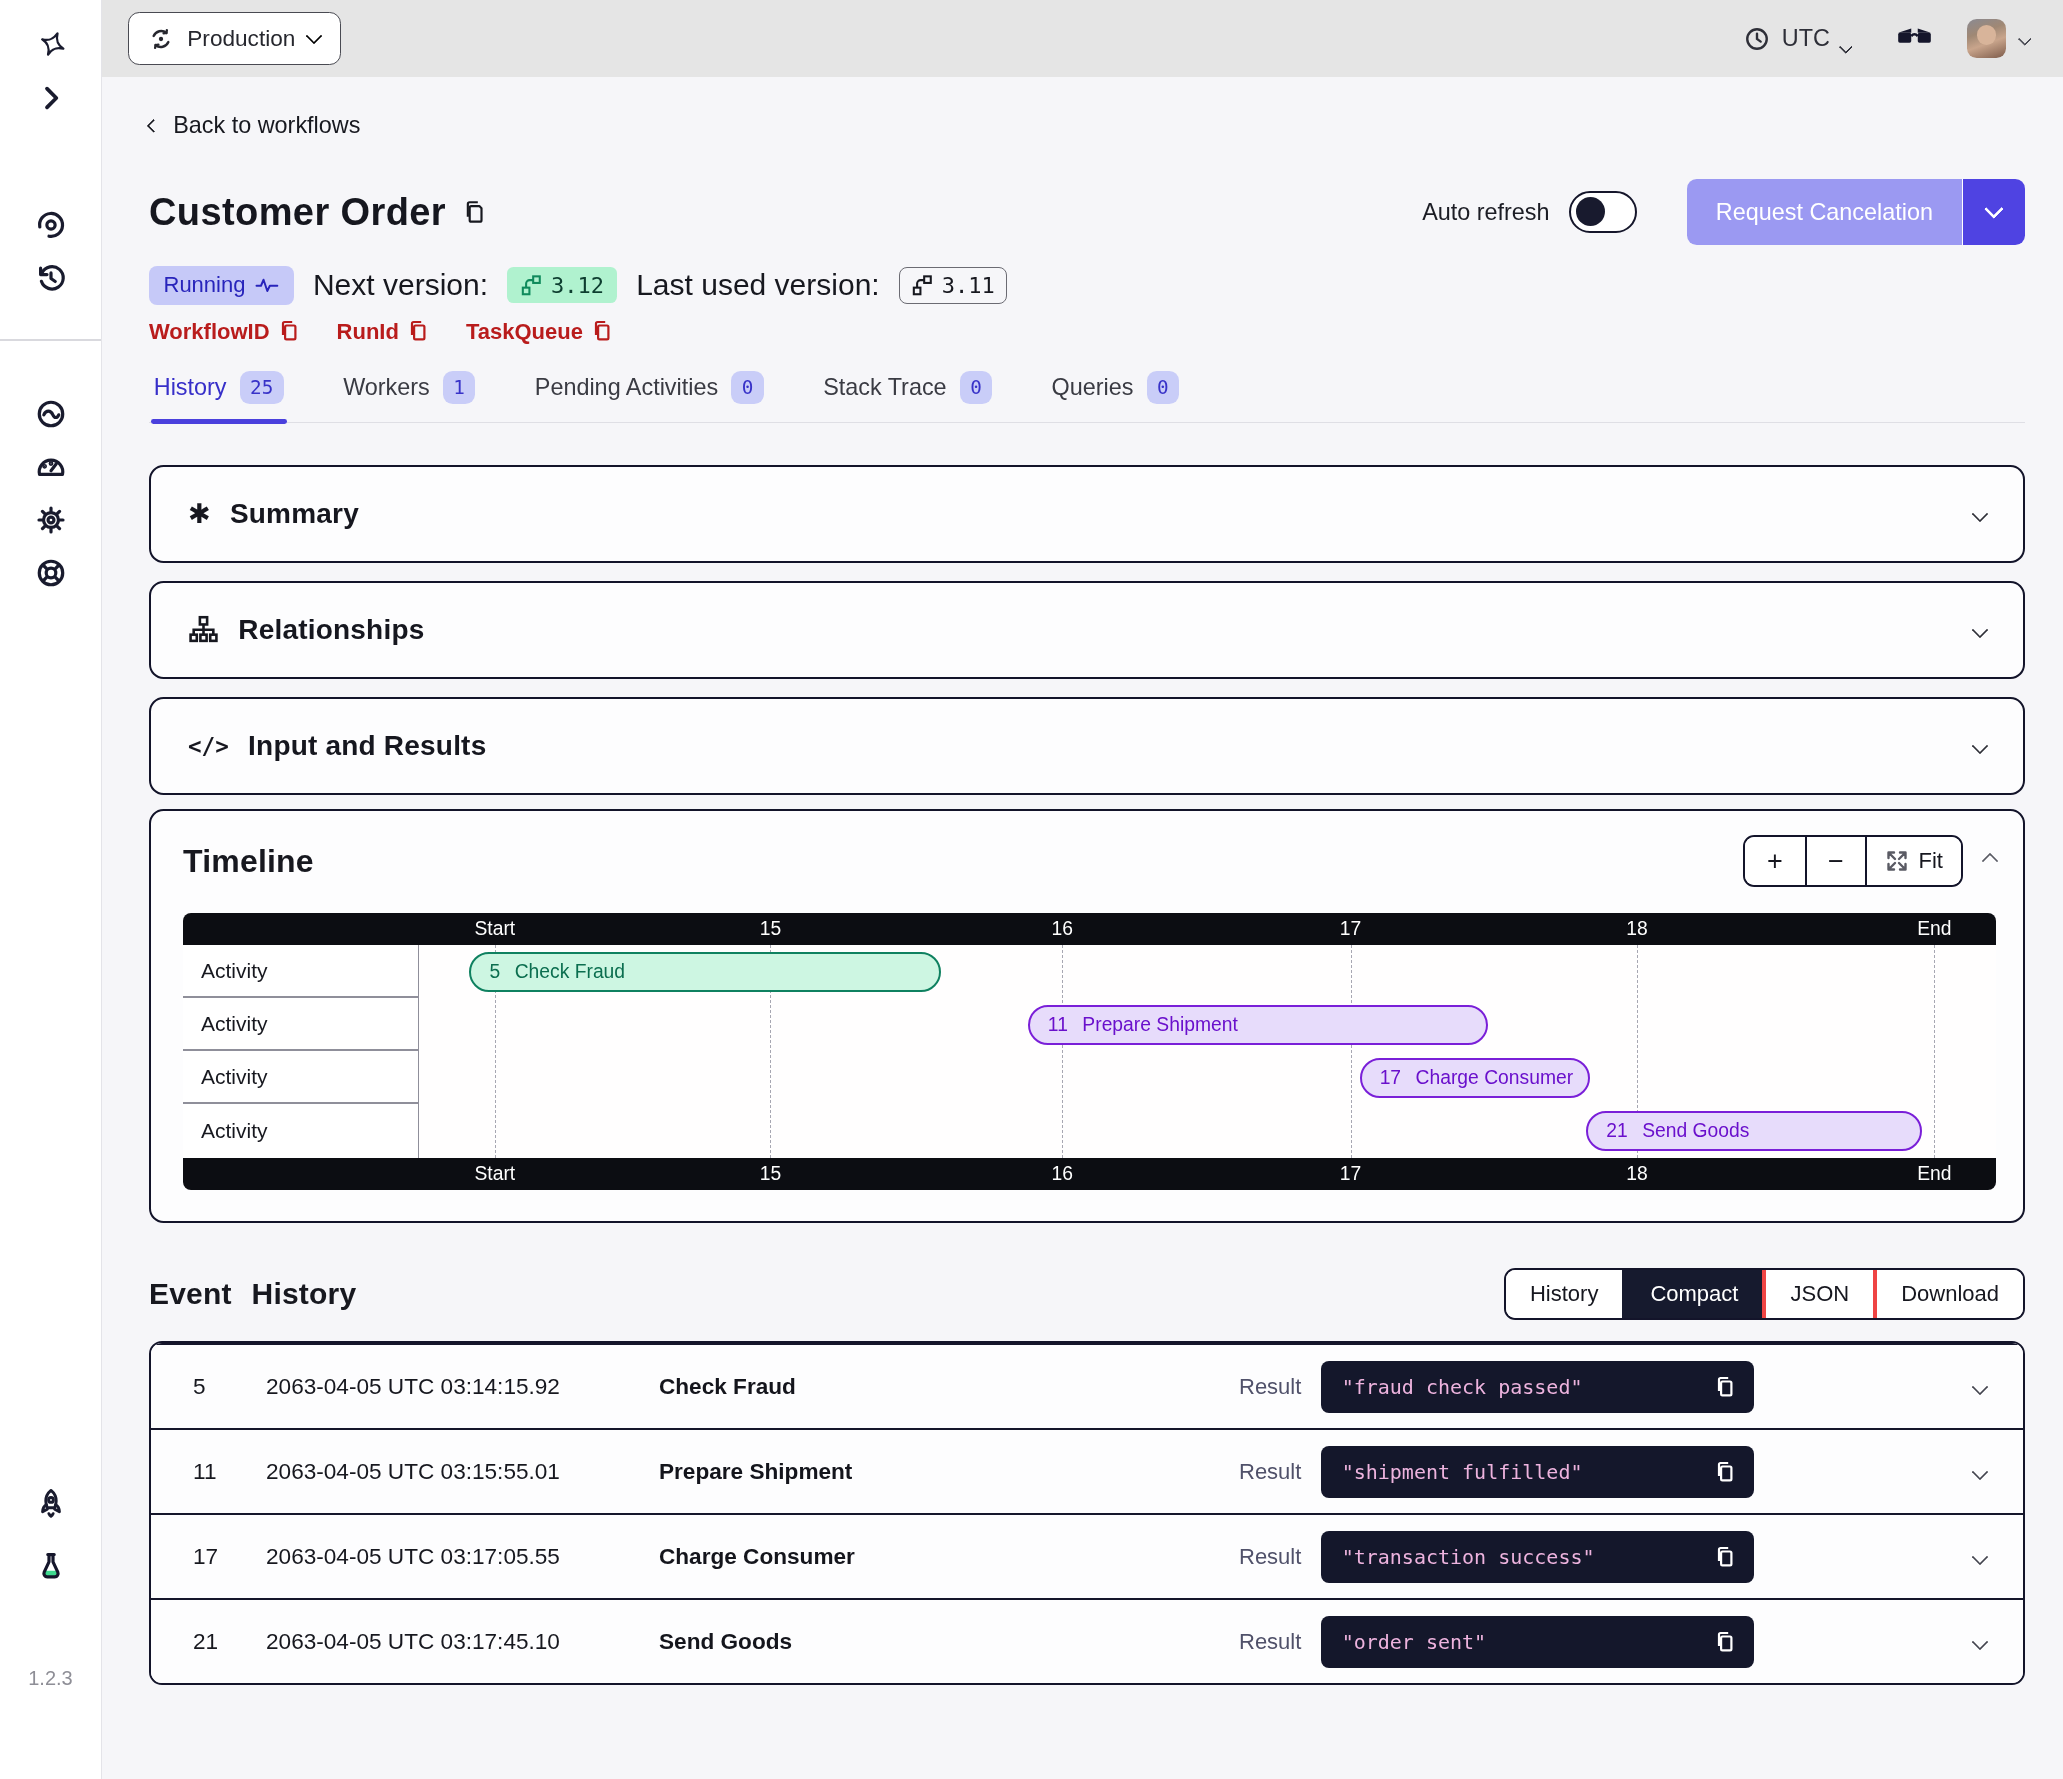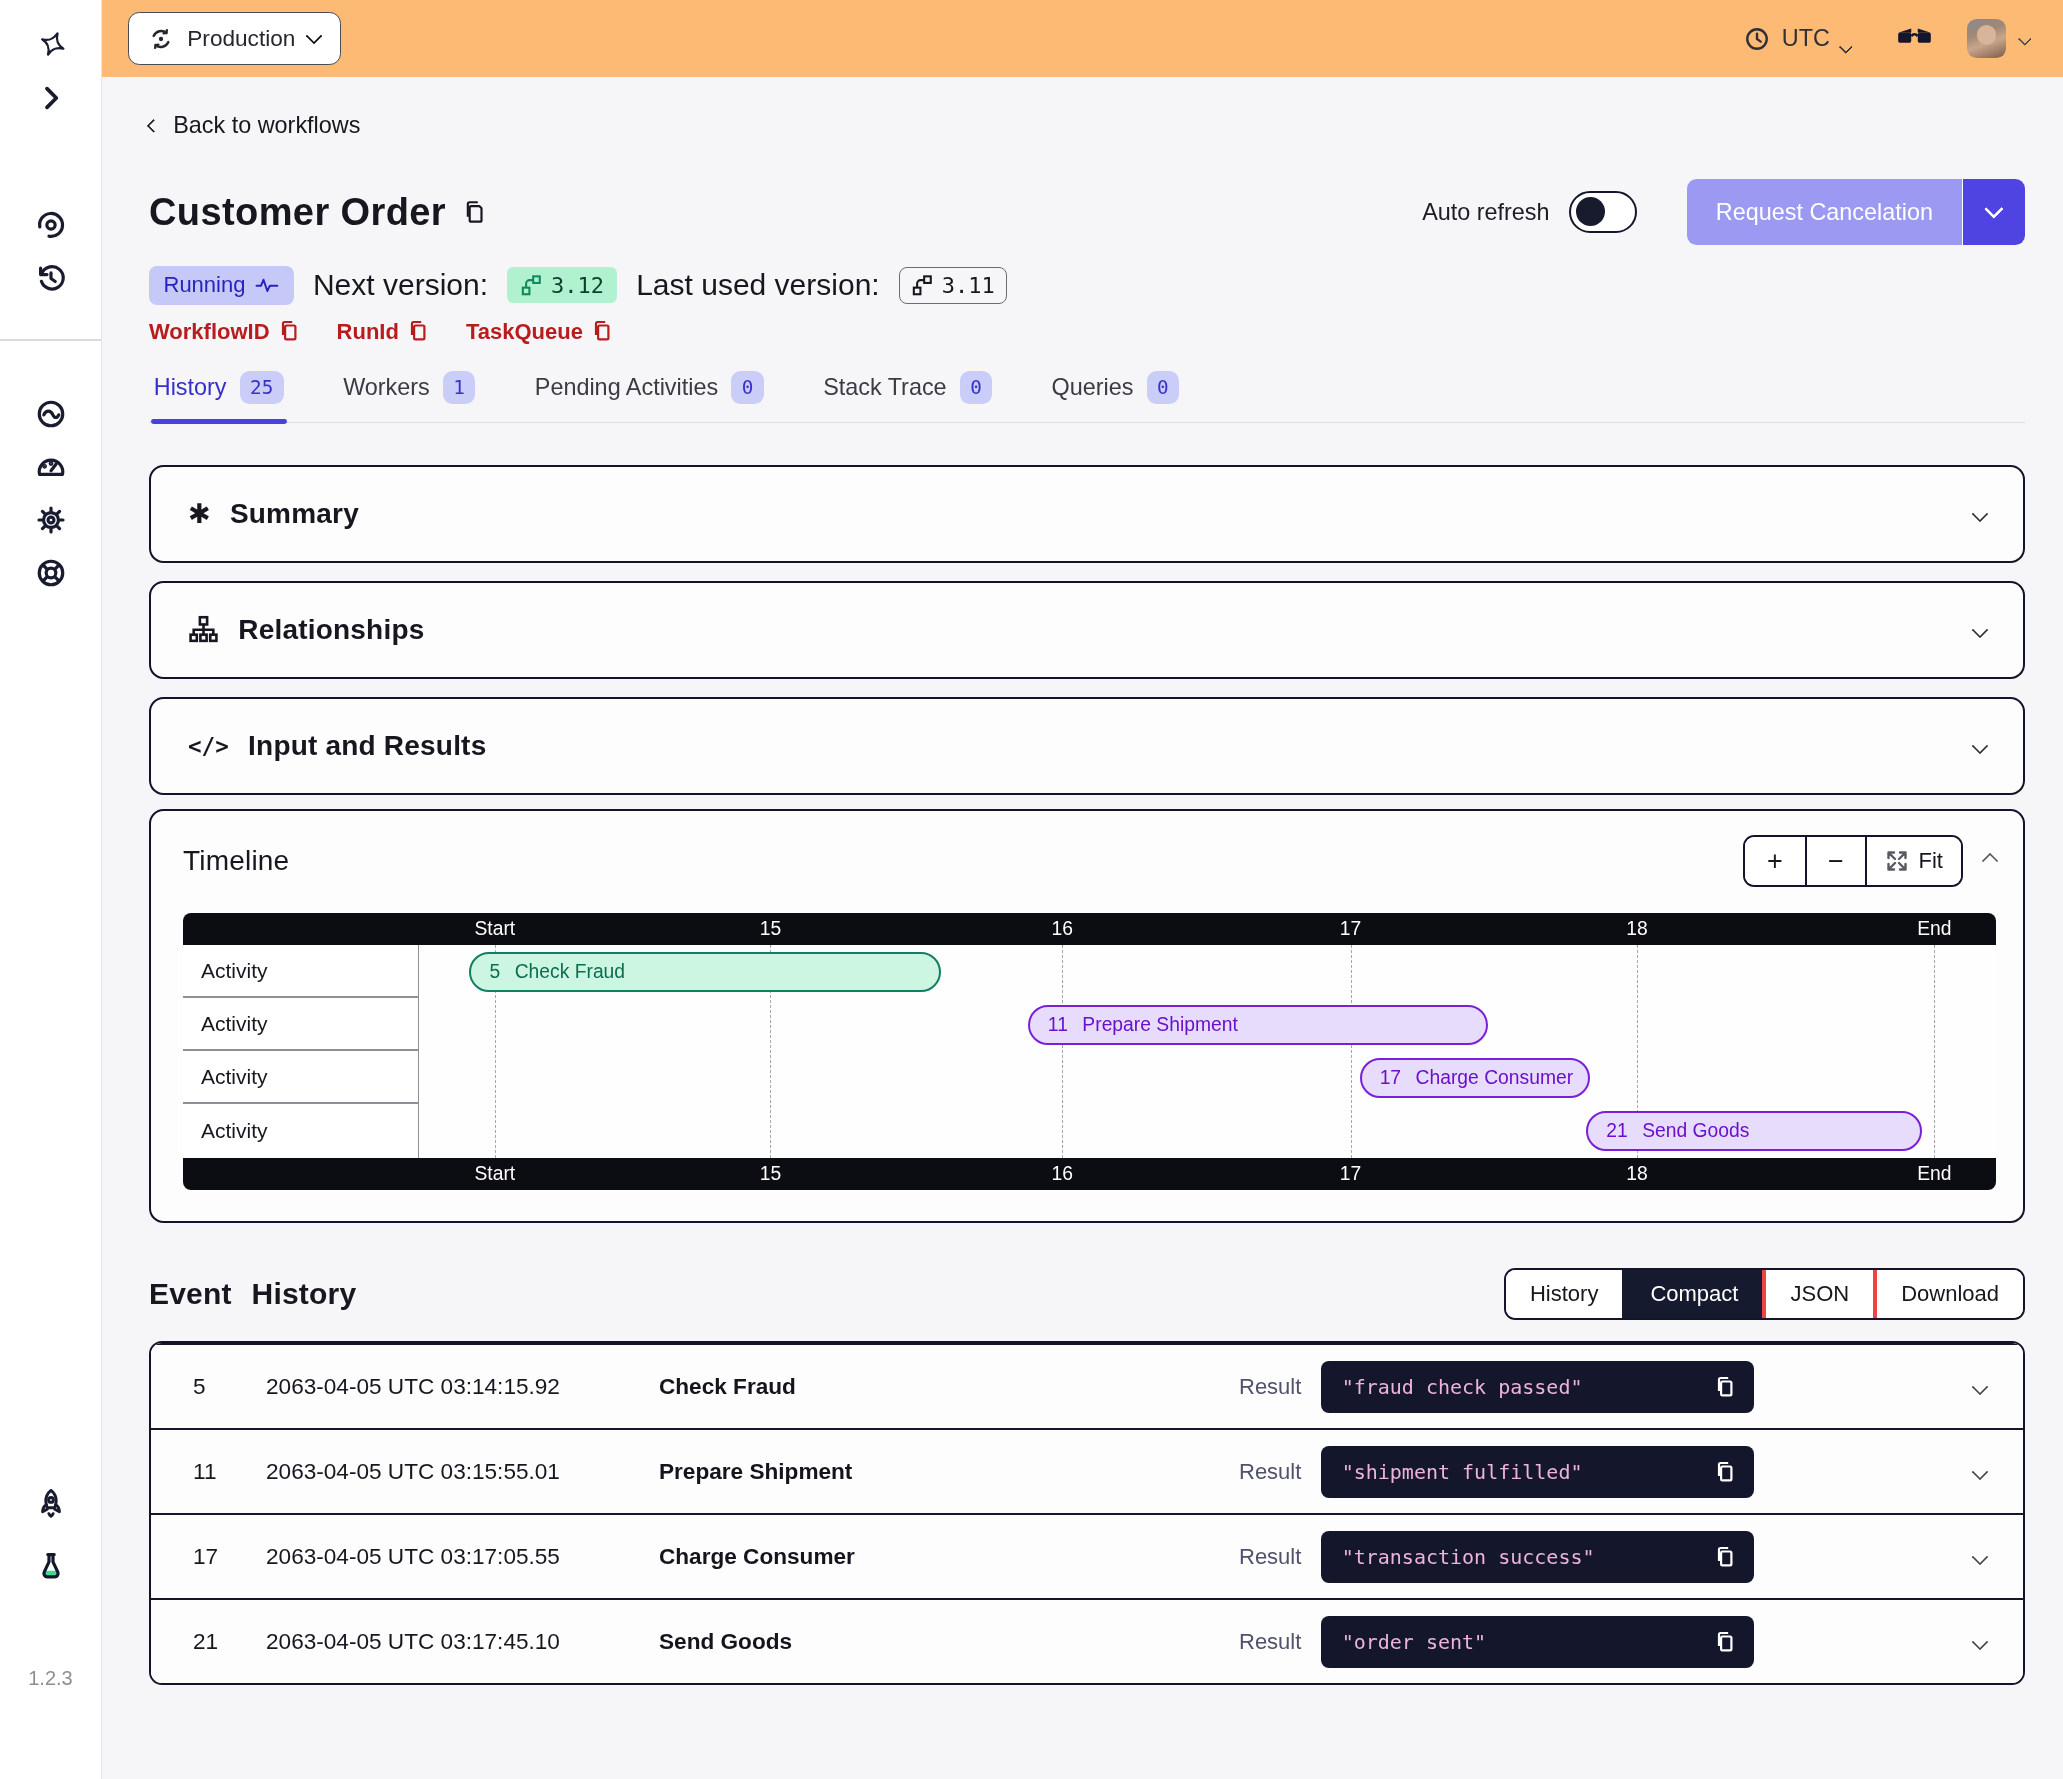--- a/index.html
+++ b/index.html
@@ -11,21 +11,21 @@
 
   
   .sidebar { position:relative; width:102px; height:1780px; background:#ffffff; border-right:0.8px solid #e4e4e9; flex:0 0 102px; }
   .sb-icon { position:absolute; left:50%; transform:translateX(-50%); width:34px; height:34px; color:#191b2e; display:flex; align-items:center; justify-content:center; cursor:pointer; }
   .sb-icon svg { width:32px; height:32px; }
   .sb-divider { position:absolute; top:339px; left:0; width:100%; height:1.6px; background:#d9d9de; }
   .sb-version { position:absolute; bottom:90px; width:100%; text-align:center; font-size:20px; color:#8e8e96; }
 
   
   .main { flex:1; display:flex; flex-direction:column; }
-  .topbar { height:77px; background:#fdba74; display:flex; align-items:center; padding:0 34px 0 26px; }
+  .topbar { height:77px; background:#e5e5e5; display:flex; align-items:center; padding:0 34px 0 26px; }
   .ns-btn { display:flex; align-items:center; gap:13px; height:53px; padding:0 19.3px; border:1.6px solid #494a52; border-radius:11.3px; background:#fff; cursor:pointer; }
   .ns-btn .lbl { font-size:22.6px; color:#26272e; }
   .topbar-right { margin-left:auto; display:flex; align-items:center; }
   .tz { display:flex; align-items:flex-end; gap:11.3px; color:#2e2f38; cursor:pointer; }
   .tz .lbl { font-size:23.4px; font-weight:500; }
   .avatar { width:39px; height:39px; border-radius:9.7px; margin-left:34px; background:linear-gradient(160deg,#8a8a92 0%,#a08874 35%,#c9a58c 60%,#7d5b4a 100%); position:relative; overflow:hidden; cursor:pointer; }
   .avatar::after { content:""; position:absolute; left:9.7px; top:6.4px; width:19.3px; height:19.3px; border-radius:50%; background:#d8b49a; }
 
   
   .chev { display:inline-block; width:12px; height:12px; border-right:2.4px solid currentColor; border-bottom:2.4px solid currentColor; border-radius:0.8px; }
@@ -77,21 +77,21 @@
   .acc:first-child { margin-top:0; }
   .acc .acc-label { font-size:28px; font-weight:600; color:#16171f; margin-left:19.3px; letter-spacing:0.2px; }
   .acc .acc-chev { margin-left:auto; color:#2f3038; }
   .acc-icon { font-size:27px; font-weight:400; color:#16171f; display:inline-flex; align-items:center; }
   .acc-icon.code { font-family:"DejaVu Sans Mono", monospace; font-size:22.6px; font-weight:700; }
   .acc-icon svg { width:31px; height:31px; }
 
   
   .timeline-card { margin-top:14.5px; padding:24px 27px 31px 32px; }
   .tl-head { display:flex; align-items:center; }
-  .tl-title { font-size:28px; font-weight:400; letter-spacing:0.2px; }
+  .tl-title { font-size:32px; font-weight:700; letter-spacing:0.2px; }
   .tl-controls { margin-left:auto; display:flex; align-items:center; gap:21px; }
   .zoom-group { display:flex; border:2px solid #13142a; border-radius:11.3px; overflow:hidden; background:#fff; }
   .zoom-btn { min-width:60px; height:48px; display:flex; align-items:center; justify-content:center; font-size:27px; color:#16171f; background:#fff; border:none; border-left:2px solid #13142a; cursor:pointer; gap:9.7px; }
   .zoom-btn:first-child { border-left:none; }
   .zoom-btn.fit { font-size:22px; padding:0 18px; }
   .zoom-btn svg { width:24px; height:24px; }
   .tl-collapse { color:#5a5b64; cursor:pointer; }
 
   .tl-chart { margin-top:26px; position:relative; }
   .tl-ruler { position:relative; height:32px; background:#0c0d12; color:#fff; font-size:19.3px; }

